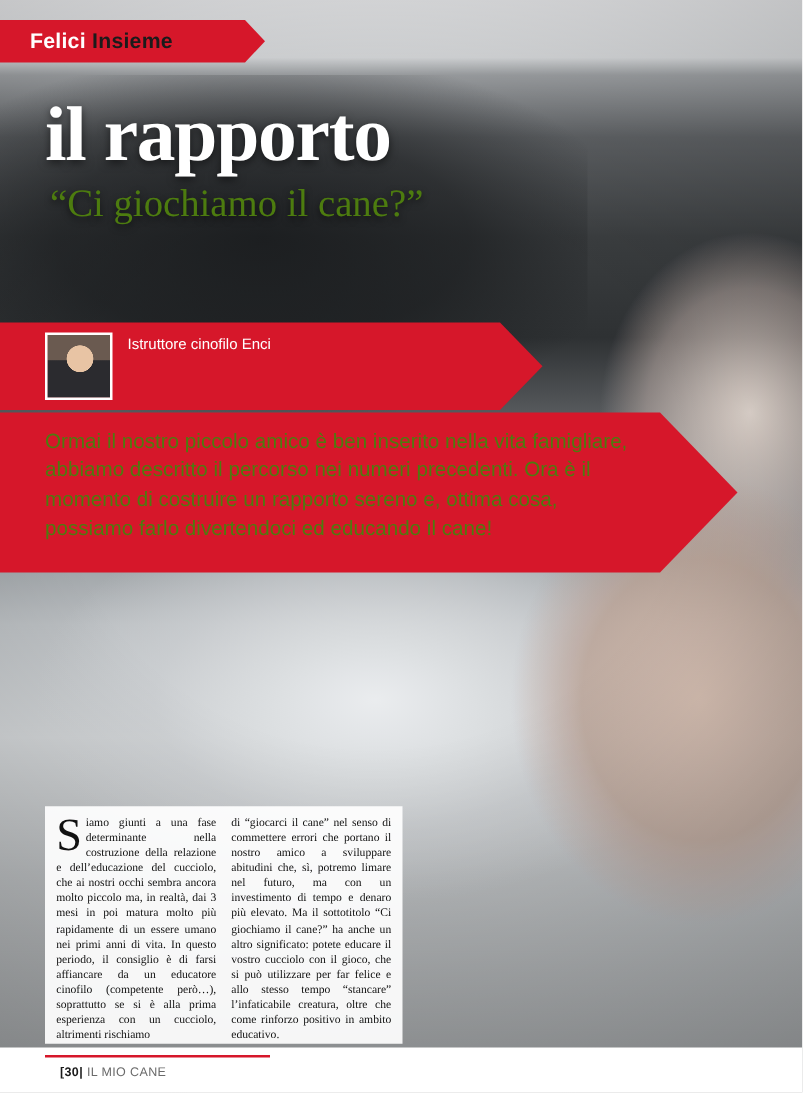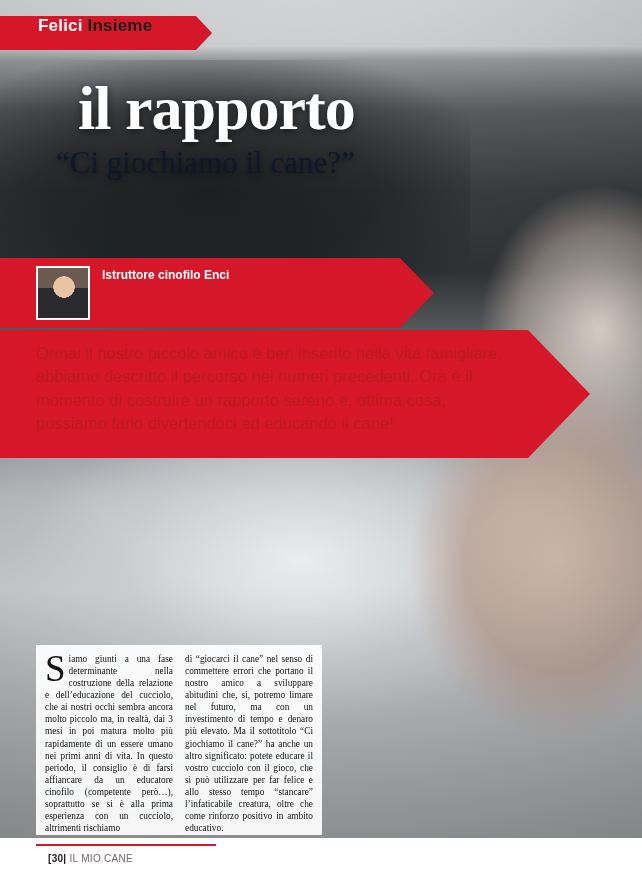--- a/index.html
+++ b/index.html
@@ -43,22 +43,22 @@
   .title-shade {
     position: absolute; left: 0; top: 60px; width: 470px; height: 270px;
     background: radial-gradient(ellipse 300px 150px at 210px 130px, rgba(20,22,24,0.78) 0%, rgba(20,22,24,0.55) 55%, rgba(20,22,24,0) 100%);
   }
 
   
   .header {
     position: absolute; left: 0; top: 16px;
     width: 196px; height: 34px;
     background: #d6172a;
-    display: flex; 
-    padding-left: 38px;
+    display: flex; align-items: center;
+    padding-left: 24px;
     z-index: 6;
   }
   .header::after {
     content: "";
     position: absolute; right: -16px; top: 0;
     width: 0; height: 0;
     border-top: 17px solid transparent;
     border-bottom: 17px solid transparent;
     border-left: 16px solid #d6172a;
   }
@@ -73,27 +73,27 @@
     color: #ffffff;
   }
   .title-line {
     font-family: "Liberation Serif", serif;
     font-weight: bold;
     font-size: 62px;
     line-height: 0.92;
     letter-spacing: -1px;
     text-shadow: 0 2px 7px rgba(0,0,0,0.55);
   }
-  .title-line.two { margin-top: 2px; text-align: right; }
+  .title-line.two { margin-top: 2px; }
   .subtitle {
-    margin-top: 8px; margin-left: 20px;
+    margin-top: 8px; margin-left: 4px;
     font-family: "Liberation Serif", serif;
     font-size: 31px;
     font-weight: normal;
-    color: #0f172a;
+    color: #4d7c0f;
     text-shadow: 0 2px 6px rgba(0,0,0,0.6);
   }
 
   
   .author-wrap {
     position: absolute; left: 0; top: 258px; z-index: 5;
     width: 430px; height: 70px;
   }
   .author-bg {
     position: absolute; left: 0; top: 0; width: 400px; height: 70px;
@@ -116,42 +116,42 @@
       linear-gradient(180deg, #6a5a50 0 40%, #2b2b2f 41% 100%),
       linear-gradient(180deg, #8e7a66, #44403e);
     overflow: hidden;
   }
   .author-text {
     position: absolute; left: 102px; top: 10px;
     color: #ffffff; line-height: 1.28;
   }
   .author-by { font-size: 11px; }
   .author-by b { font-size: 12.5px; }
-  .author-role { font-size: 12px; font-weight: bold; }
+  .author-role { font-size: 12px; font-weight: normal; }
 
   
   .intro-wrap {
     position: absolute; left: 0; top: 330px; z-index: 5;
     width: 560px; height: 128px;
   }
   .intro-bg {
     position: absolute; left: 0; top: 0; width: 528px; height: 128px;
     background: #d6172a;
   }
   .intro-bg::after {
     content: "";
     position: absolute; right: -62px; top: 0;
     width: 0; height: 0;
     border-top: 64px solid transparent;
     border-bottom: 64px solid transparent;
     border-left: 62px solid #d6172a;
   }
   .intro-text {
     position: absolute; left: 36px; top: 12px; width: 470px;
-    color: #b91c1c;
+    color: #4d7c0f;
     font-size: 16.5px;
     line-height: 1.42;
   }
 
   
   .bodybox {
     position: absolute; left: 36px; top: 645px;
     width: 286px; height: 190px;
     background: rgba(255,255,255,0.92);
     padding: 8px 9px 6px 9px;

